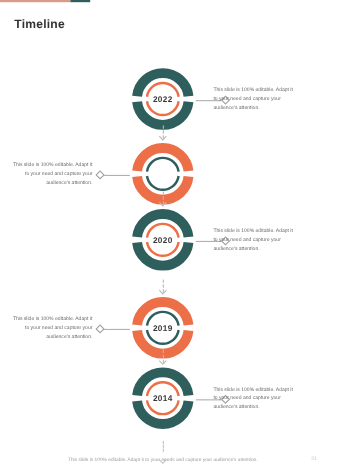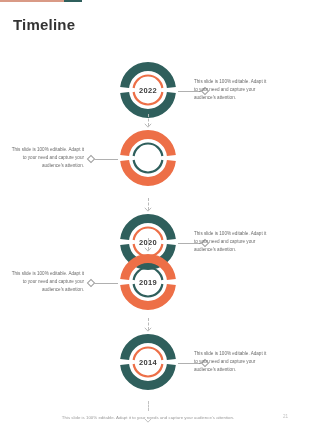--- a/index.html
+++ b/index.html
@@ -31,21 +31,21 @@
   #accent-bar .seg-teal {
     width: 18px;
     background: #2f5f5c;
   }
 
   
   #page-title {
     position: absolute;
     left: 13px;
     top: 16px;
-    font-size: 15px;
+    font-size: 11px;
     font-weight: bold;
     letter-spacing: 0.2px;
     color: #333333;
   }
 
   
   #timeline {
     position: absolute;
     left: 0;
     top: 56px;
@@ -212,21 +212,21 @@
           <path d="M 17.64 27.98 A 14.5 14.5 0 0 1 46.36 27.98" fill="none" stroke="#2f5f5c" stroke-width="2.2"></path>
           <path d="M 46.36 32.02 A 14.5 14.5 0 0 1 17.64 32.02" fill="none" stroke="#2f5f5c" stroke-width="2.2"></path>
         </svg>
       </div>
       <div class="connector to-left">
         <div class="line"></div>
         <div class="diamond"></div>
       </div>
       <div class="desc left">This slide is 100% editable. Adapt it to your need and capture your audience's attention.</div>
     </div>
-    <div class="tl-row" style="top: 152px; padding-left: 13px;">
+    <div class="tl-row" style="top: 128px; padding-left: 13px;">
       <div class="spine" style="top: -10px; height: 12px;"></div>
       <div class="spine-chevron" style="top: -1px;">
         <svg width="8" height="6" viewBox="0 0 8 6">
           <path d="M0.8 0.8 L4 4.2 L7.2 0.8" fill="none" stroke="#b9b9b9" stroke-width="1"></path>
         </svg>
       </div>
       <div class="node">
         <svg width="64" height="60" viewBox="0 0 64 60">
           <path d="M 8.63 27.54 A 23.5 23.5 0 0 1 55.37 27.54" fill="none" stroke="#2f5f5c" stroke-width="9"></path>
           <path d="M 55.37 32.46 A 23.5 23.5 0 0 1 8.63 32.46" fill="none" stroke="#2f5f5c" stroke-width="9"></path>
@@ -234,21 +234,21 @@
           <path d="M 46.36 32.02 A 14.5 14.5 0 0 1 17.64 32.02" fill="none" stroke="#ed6f47" stroke-width="2.2"></path>
         </svg>
         <div class="node-year">2020</div>
       </div>
       <div class="connector to-right">
         <div class="line"></div>
         <div class="diamond"></div>
       </div>
       <div class="desc right">This slide is 100% editable. Adapt it to your need and capture your audience's attention.</div>
     </div>
-    <div class="tl-row" style="top: 192px;">
+    <div class="tl-row" style="top: 208px;">
       <div class="spine" style="top: -10px; height: 12px;"></div>
       <div class="spine-chevron" style="top: -1px;">
         <svg width="8" height="6" viewBox="0 0 8 6">
           <path d="M0.8 0.8 L4 4.2 L7.2 0.8" fill="none" stroke="#b9b9b9" stroke-width="1"></path>
         </svg>
       </div>
       <div class="node">
         <svg width="64" height="60" viewBox="0 0 64 60">
           <path d="M 8.63 27.54 A 23.5 23.5 0 0 1 55.37 27.54" fill="none" stroke="#ed6f47" stroke-width="9"></path>
           <path d="M 55.37 32.46 A 23.5 23.5 0 0 1 8.63 32.46" fill="none" stroke="#ed6f47" stroke-width="9"></path>

